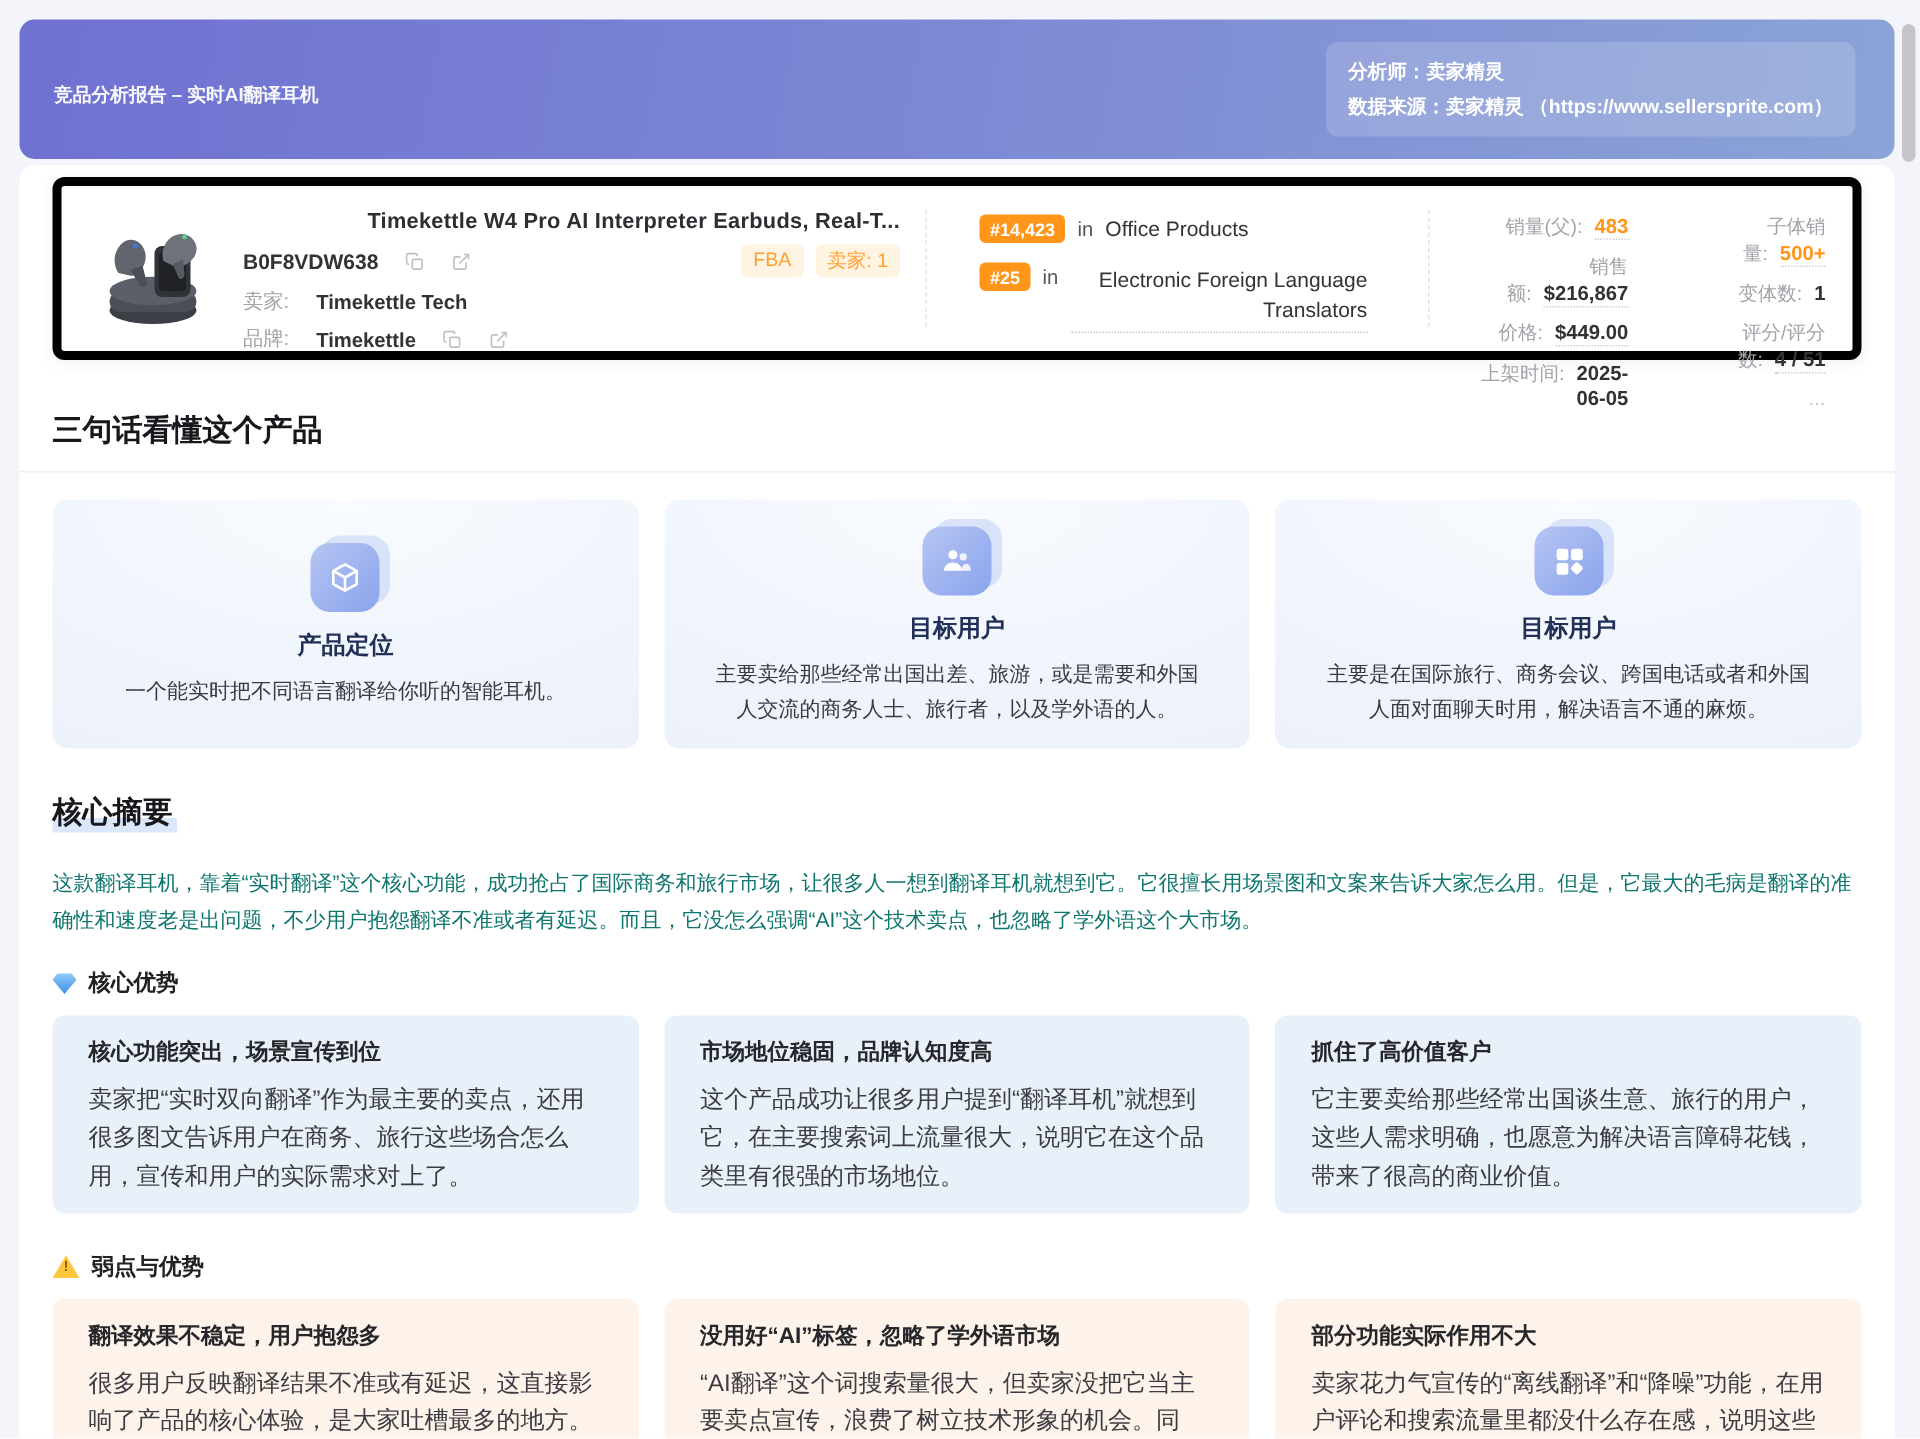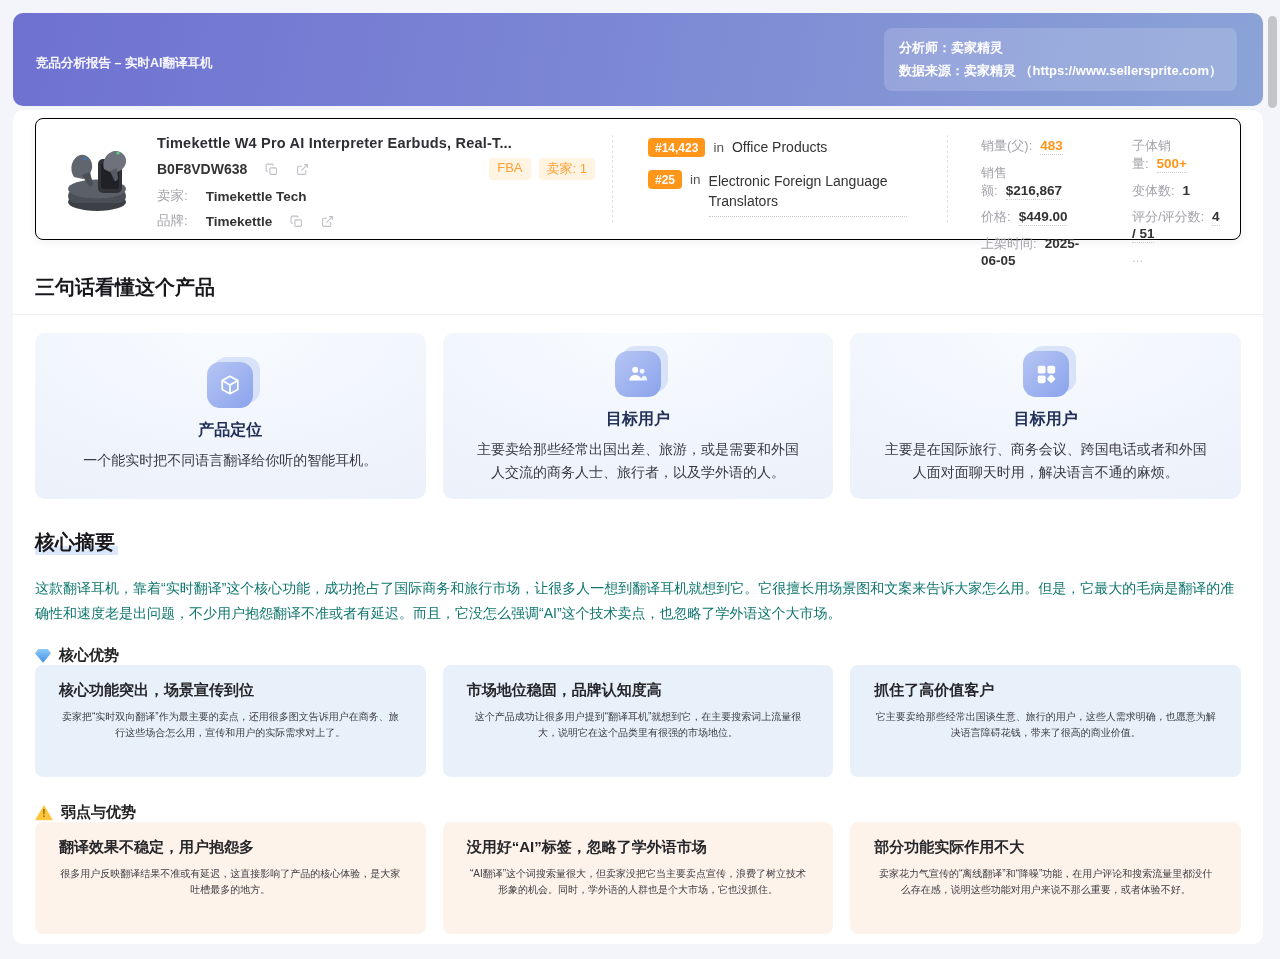--- a/index.html
+++ b/index.html
@@ -12,22 +12,22 @@
          display:flex; align-items:center; justify-content:space-between; padding:0 26px 0 23px; }
   .hdr-title { color:#fff; font-size:21px; font-weight:700; letter-spacing:.3px; }
   .hdr-sub { color:#fff; font-size:12.5px; font-weight:700; margin-top:7px; opacity:.95; }
   .hdr-meta { background:rgba(255,255,255,.16); border-radius:8px; padding:9px 15px; }
   .hdr-meta div { color:#fff; font-size:13px; font-weight:600; line-height:1.75; }
 
   
   .panel { margin-top:4px; background:#fff; border-radius:10px; padding:8px 22px 10px 22px; min-height:833px; }
 
   
-  .pcard { border:1px solid #000000; border-radius:8px; box-shadow:0 2px 10px rgba(40,40,80,.06);
-           height:122px; display:flex; align-items:flex-start; padding:16px 18px 16px 16px; gap:15px; }
+  .pcard { border:6px solid #000000; border-radius:8px; box-shadow:0 2px 10px rgba(40,40,80,.06);
+           height:122px; display:flex; align-items:flex-start; padding:16px 18px 16px 16px; gap:15px;text-align:right; }
   .pimg { width:90px; height:90px; border-radius:6px; overflow:hidden; flex:0 0 auto; background:#fff; }
   .pmain { width:438px; flex:0 0 auto; }
   .ptitle { font-size:14.5px; font-weight:600; color:#2e2e33; letter-spacing:.2px; white-space:nowrap; }
   .prow { display:flex; align-items:center; gap:18px; margin-top:7px; font-size:13.5px; }
   .pasin { color:#333; font-weight:600; font-size:14px; }
   .badges { margin-left:auto; display:flex; gap:8px; }
   .tagbadge { background:#fff3e2; color:#ffa033; font-size:13px; padding:2px 8px; border-radius:4px; }
   .glabel { color:#a3a3aa; }
   .gval { color:#333; font-weight:600; }
   .micon { display:inline-flex; align-items:center; cursor:pointer; }
@@ -67,26 +67,26 @@
   .sec-h2 { margin-top:30px; font-size:20px; font-weight:700; color:#17171c; line-height:1.3; display:inline-block;
             background:linear-gradient(transparent 64%, #dbe7fa 64%); padding-right:3px; }
   .para { margin-top:21px; font-size:14px; color:#0f766e; line-height:1.78; }
   .subhead { display:flex; align-items:center; gap:8px; font-size:15px; font-weight:700; color:#222; }
   .sh1 { margin-top:20px; } .sh2 { margin-top:26px; }
   .gem { width:16px; height:14px; background:linear-gradient(180deg,#8ecbf8,#3f8fe6);
          clip-path:polygon(50% 100%, 0 32%, 22% 0, 78% 0, 100% 32%); }
   .warn { position:relative; width:18px; height:16px; background:#ffc53d;
           clip-path:polygon(50% 2%, 100% 98%, 0 98%); }
   .warn span { position:absolute; left:0; right:0; top:3px; text-align:center; font-size:10px; font-weight:700; color:#8a6400; }
-  .arow { margin-top:0; }
+  .arow { margin-top:12px; }
   .acard { border-radius:8px; padding:14px 24px 12px; min-height:112px; }
   .acard.blue { background:#e8f1fa; }
   .acard.peach { background:#fdf3ea; }
   .atitle { font-size:15px; font-weight:700; color:#26262b; margin-bottom:9px; line-height:1.4; }
-  .atext { font-size:10px; color:#3c3c42; line-height:1.58;text-align:center; }
+  .atext { font-size:16px; color:#3c3c42; line-height:1.58; }
 
   
   .sbthumb { position:fixed; right:3px; top:16px; width:9px; height:92px; border-radius:5px; background:#c4c4c9; }
 </style>
 </head>
 <body>
 
 <div class="wrap">
 
   <div class="hdr">

